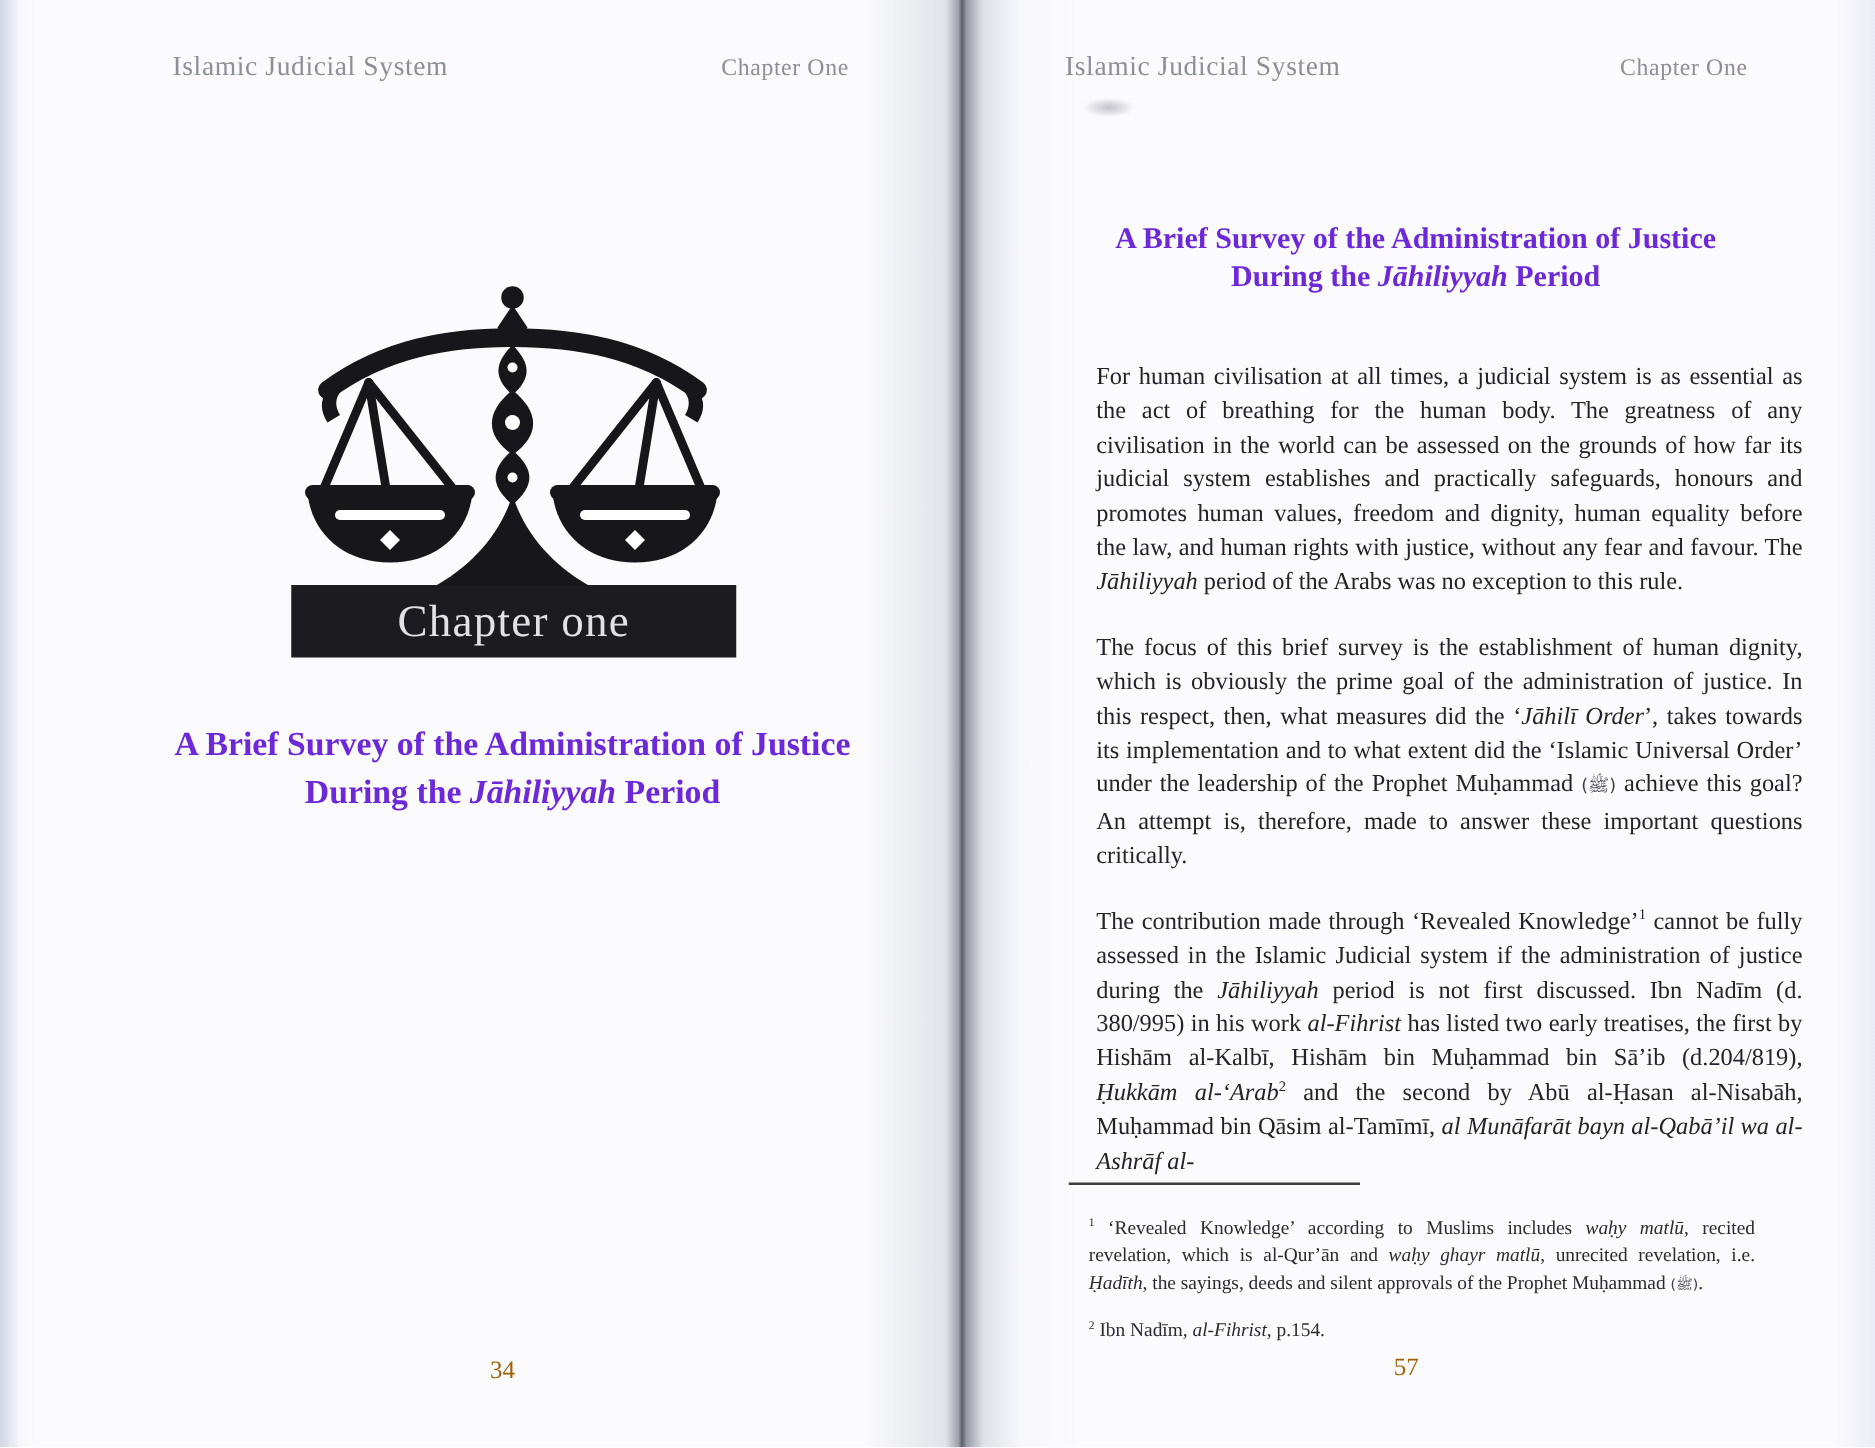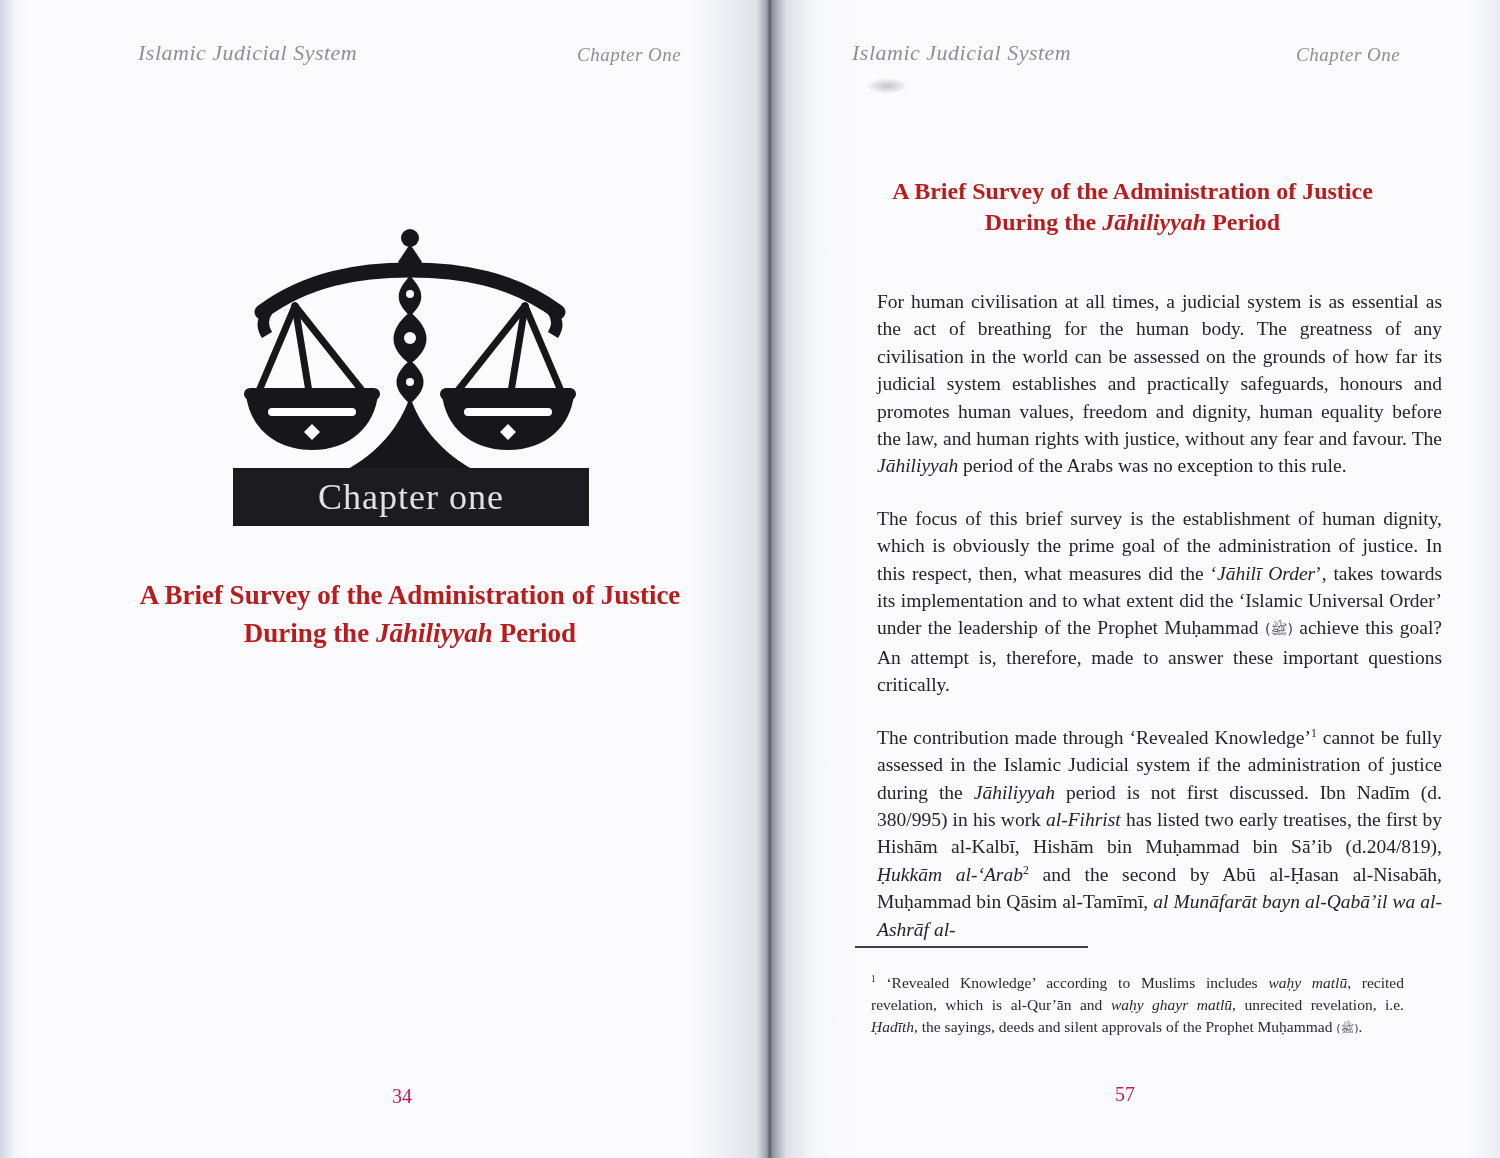--- a/index.html
+++ b/index.html
@@ -35,38 +35,37 @@
     pointer-events:none;
   }
   .smudge{
     position:absolute;left:866px;top:78px;width:42px;height:16px;border-radius:50%;
     background:radial-gradient(ellipse at center, rgba(110,112,124,0.40), rgba(110,112,124,0) 70%);
     pointer-events:none;
   }
 
   .script-hdr{
     position:absolute;
-    font-style:italic;
     color:#8e8e9a;
     letter-spacing:0.5px;
   }
   .hdr-title{font-size:22px;}
   .hdr-chap{font-size:19px;}
 
   .banner{
     position:absolute;left:233px;top:468px;width:356px;height:58px;
     background:#1b1b20;
     display:flex;align-items:center;justify-content:center;
   }
   .banner span{
     color:#e2e2e4;font-size:36px;letter-spacing:1px;
   }
 
   .chapter-title{
-    position:absolute;text-align:center;font-weight:bold;color:#b91c1c;font-family:Liberation Serif, serif;
+    position:absolute;text-align:center;font-weight:bold;color:#6d28d9;font-family:Liberation Serif, serif;
   }
   .chapter-title.left{
     left:105px;top:576px;width:610px;font-size:27px;line-height:38px;
   }
   .chapter-title.right{
     left:855px;top:176px;width:555px;font-size:24px;line-height:31px;
   }
 
   .body-col{
     position:absolute;left:877px;top:288px;width:565px;
@@ -80,21 +79,21 @@
     position:absolute;left:855px;top:946px;width:233px;height:2px;background:#3f3f47;
   }
   .footnotes{
     position:absolute;left:855px;top:956px;width:565px;
     font-size:15.5px;line-height:21.8px;color:#2a2a32;
     text-align:justify;
   }
   .footnotes p{margin:16px;}
 
   .page-num{
-    position:absolute;font-size:20px;color:#be185d;width:60px;text-align:center;
+    position:absolute;font-size:20px;color:#a16207;width:60px;text-align:center;
   }
   .page-num.left{left:372px;top:1085px;}
   .page-num.right{left:1095px;top:1083px;}
 
   .scales{position:absolute;left:238px;top:226px;}
 
   .it{font-style:italic;}
   sup{font-size:0.6em;vertical-align:super;line-height:0;}
   .hon{font-family:"DejaVu Sans",sans-serif;font-size:0.72em;color:#3a3a44;}
 </style>
@@ -183,18 +182,19 @@
     <div class="body-col">
       <p><span>For human civilisation at all times, a judicial system is as essential as the act of breathing for the human body. The greatness of any civilisation in the world can be assessed on the grounds of how far its judicial system establishes and practically safeguards, honours and promotes human values, freedom and dignity, human equality before the law, and human rights with justice, without any fear and favour. The </span><span class="it">Jāhiliyyah</span><span> period of the Arabs was no exception to this rule.</span></p>
       <p><span>The focus of this brief survey is the establishment of human dignity, which is obviously the prime goal of the administration of justice. In this respect, then, what measures did the ‘</span><span class="it">Jāhilī Order</span><span>’, takes towards its implementation and to what extent did the ‘Islamic Universal Order’ under the leadership of the Prophet Muḥammad </span><span class="hon">(ﷺ)</span><span> achieve this goal? An attempt is, therefore, made to answer these important questions critically.</span></p>
       <p><span>The contribution made through ‘Revealed Knowledge’</span><sup>1</sup><span> cannot be fully assessed in the Islamic Judicial system if the administration of justice during the </span><span class="it">Jāhiliyyah</span><span> period is not first discussed. Ibn Nadīm (d. 380/995) in his work </span><span class="it">al-Fihrist</span><span> has listed two early treatises, the first by Hishām al-Kalbī, Hishām bin Muḥammad bin Sā’ib (d.204/819), </span><span class="it">Ḥukkām al-‘Arab</span><sup>2</sup><span> and the second by Abū al-Ḥasan al-Nisabāh, Muḥammad bin Qāsim al-Tamīmī, </span><span class="it">al Munāfarāt bayn al-Qabā’il wa al-Ashrāf al-</span></p>
     </div>
 
     <div class="fn-rule"></div>
 
     <div class="footnotes">
       <p><sup>1</sup><span> ‘Revealed Knowledge’ according to Muslims includes </span><span class="it">waḥy matlū</span><span>, recited revelation, which is al-Qur’ān and </span><span class="it">waḥy ghayr matlū</span><span>, unrecited revelation, i.e. </span><span class="it">Ḥadīth</span><span>, the sayings, deeds and silent approvals of the Prophet Muḥammad </span><span class="hon">(ﷺ)</span><span>.</span></p>
+      <p><sup>2</sup><span> Ibn Nadīm, </span><span class="it">al-Fihrist</span><span>, p.154.</span></p>
     </div>
 
     <div class="page-num right">57</div>
   </div>
 
 </div>
 
 </body></html>

